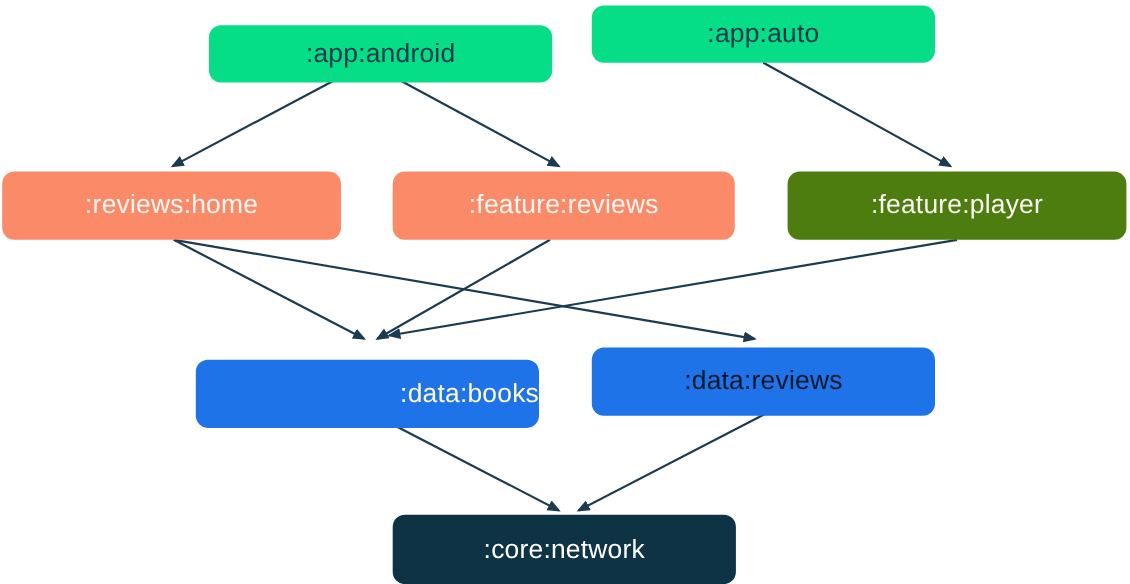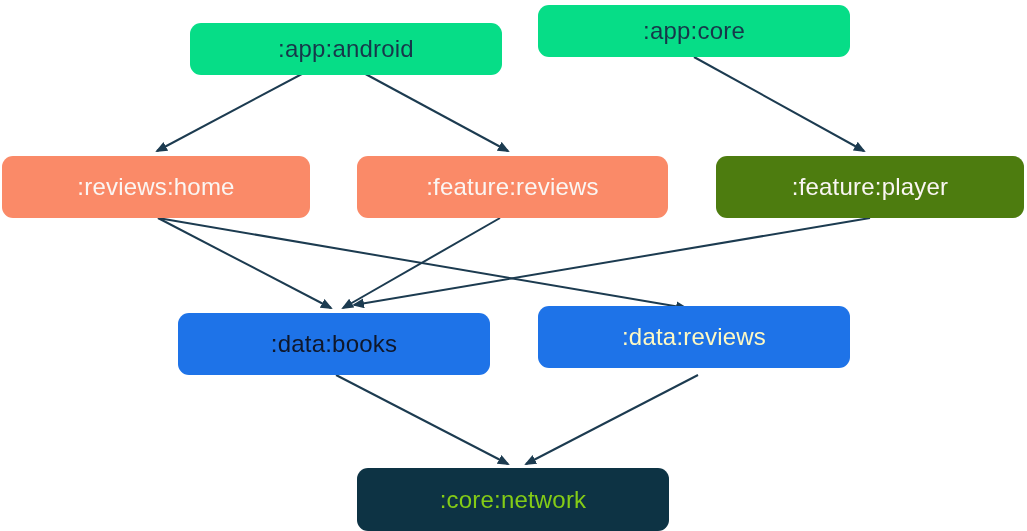--- a/index.html
+++ b/index.html
@@ -50,34 +50,34 @@
         <line x1="870" y1="218" x2="354" y2="305" stroke="#1C3B50" stroke-width="2" marker-end="url(#arrowhead)"></line>
         <line x1="336" y1="375" x2="508" y2="464" stroke="#1C3B50" stroke-width="2" marker-end="url(#arrowhead)"></line>
         <line x1="698" y1="375" x2="526" y2="464" stroke="#1C3B50" stroke-width="2" marker-end="url(#arrowhead)"></line>
       </g>
   </svg>
   <div id="node-layer">
       <div class="node" style="left: 178px; top: 23px; width: 312px; height: 52px; background: rgb(6, 221, 135); color: rgb(23, 55, 74); margin-left: 12px;">
         <span>:app:android</span>
       </div>
       <div class="node" style="left: 538px; top: 5px; width: 312px; height: 52px; background: rgb(6, 221, 135); color: rgb(23, 55, 74);">
-        <span>:app:core</span>
+        <span>:app:auto</span>
       </div>
       <div class="node" style="left: 2px; top: 156px; width: 308px; height: 62px; background: rgb(250, 138, 104); color: rgb(250, 246, 243);">
         <span>:reviews:home</span>
       </div>
       <div class="node" style="left: 357px; top: 156px; width: 311px; height: 62px; background: rgb(250, 138, 104); color: rgb(250, 246, 243); text-align: right;">
         <span>:feature:reviews</span>
       </div>
       <div class="node" style="left: 716px; top: 156px; width: 308px; height: 62px; background: #4d7c0f; color: rgb(250, 246, 243);">
         <span>:feature:player</span>
       </div>
-      <div class="node" style="left: 178px; top: 313px; width: 312px; height: 62px; background: rgb(30, 115, 232); color: #0f172a;">
+      <div class="node" style="left: 178px; top: 327px; width: 312px; height: 62px; background: rgb(30, 115, 232); color: #fef9c3; justify-content: flex-end;">
         <span>:data:books</span>
       </div>
-      <div class="node" style="left: 538px; top: 306px; width: 312px; height: 62px; background: rgb(30, 115, 232); color: #fef9c3;">
+      <div class="node" style="left: 538px; top: 316px; width: 312px; height: 62px; background: rgb(30, 115, 232); color: #0f172a;">
         <span>:data:reviews</span>
       </div>
-      <div class="node" style="left: 357px; top: 468px; width: 312px; height: 63px; background: rgb(13, 51, 68); color: #84cc16;">
+      <div class="node" style="left: 357px; top: 468px; width: 312px; height: 63px; background: rgb(13, 51, 68); color: #ffffff;">
         <span>:core:network</span>
       </div>
     </div>
 </div>
 
 </body></html>

